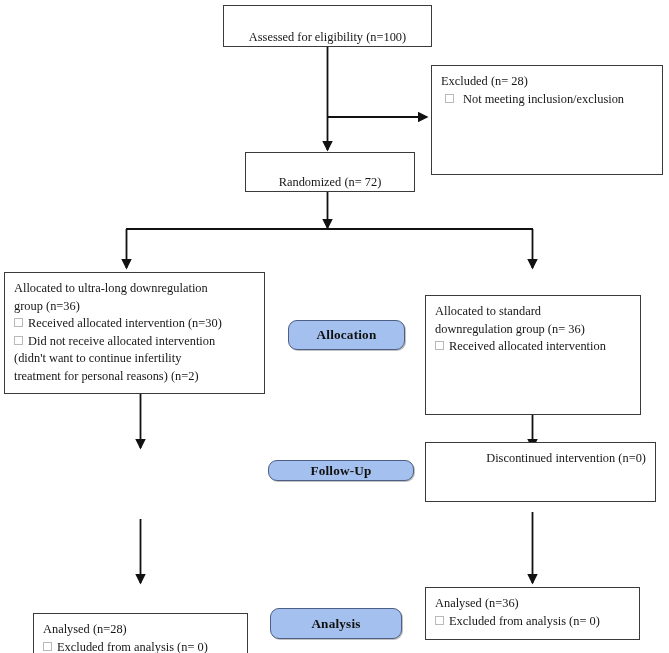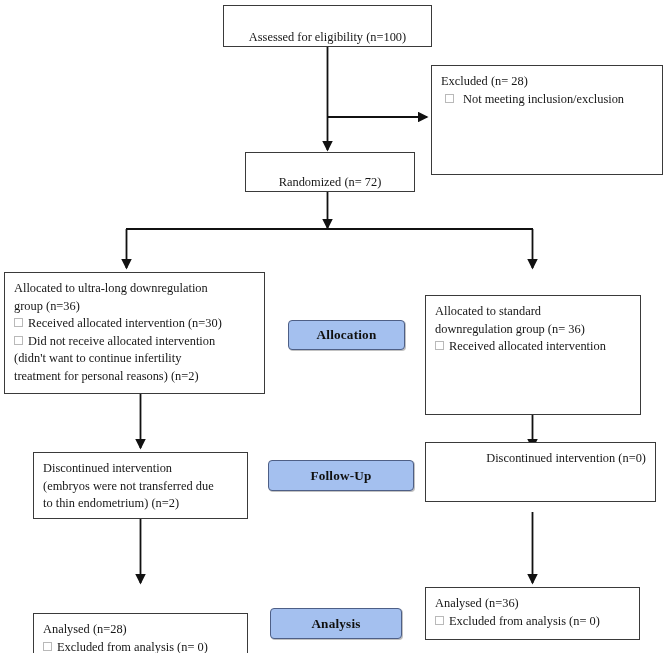--- a/index.html
+++ b/index.html
@@ -65,21 +65,21 @@
     box-sizing: border-box;
   }
   .bullet.indent {
     margin-left: 4px;
     margin-right: 9px;
   }
   .stage {
     position: absolute;
     box-sizing: border-box;
     border: 1px solid #4e5f86;
-    border-radius: 4px;
+    border-radius: 9px;
     background: #a4c0ef;
     display: flex;
     align-items: center;
     justify-content: center;
     font-weight: bold;
     font-size: 13.2px;
     color: #10100f;
     letter-spacing: 0.2px;
     box-shadow: 1px 1px 0 rgba(80,80,80,0.35);
   }
@@ -152,35 +152,28 @@
       <span class="line">Allocated to standard</span>
       <span class="line">downregulation group (n= 36)</span>
       <span class="line"><span class="bullet"></span><span>Received allocated intervention</span></span>
     </div>
   </div>
 
   <div class="stage" style="left:288px; top:320px; width:117px; height:30px;">
     <span>Allocation</span>
   </div>
 
-  <div class="node" style="left:33px; top:452px; width:215px; height:67px;">
-    <div class="pad">
-      <span class="line">Discontinued intervention</span>
-      <span class="line">(embryos were not transferred due</span>
-      <span class="line">to thin endometrium) (n=2)</span>
-    </div>
-  </div>
 
   <div class="node" style="left:425px; top:442px; width:231px; height:60px;text-align:right;">
     <div class="pad">
       <span class="line">Discontinued intervention (n=0)</span>
     </div>
   </div>
 
-  <div class="stage" style="left:268px; top:460px; width:146px; height:31px;">
+  <div class="stage" style="left:268px; top:460px; width:146px; height:21px;">
     <span>Follow-Up</span>
   </div>
 
   <div class="node" style="left:33px; top:613px; width:215px; height:53px;">
     <div class="pad">
       <span class="line">Analysed (n=28)</span>
       <span class="line"><span class="bullet"></span><span>Excluded from analysis (n= 0)</span></span>
     </div>
   </div>
 

